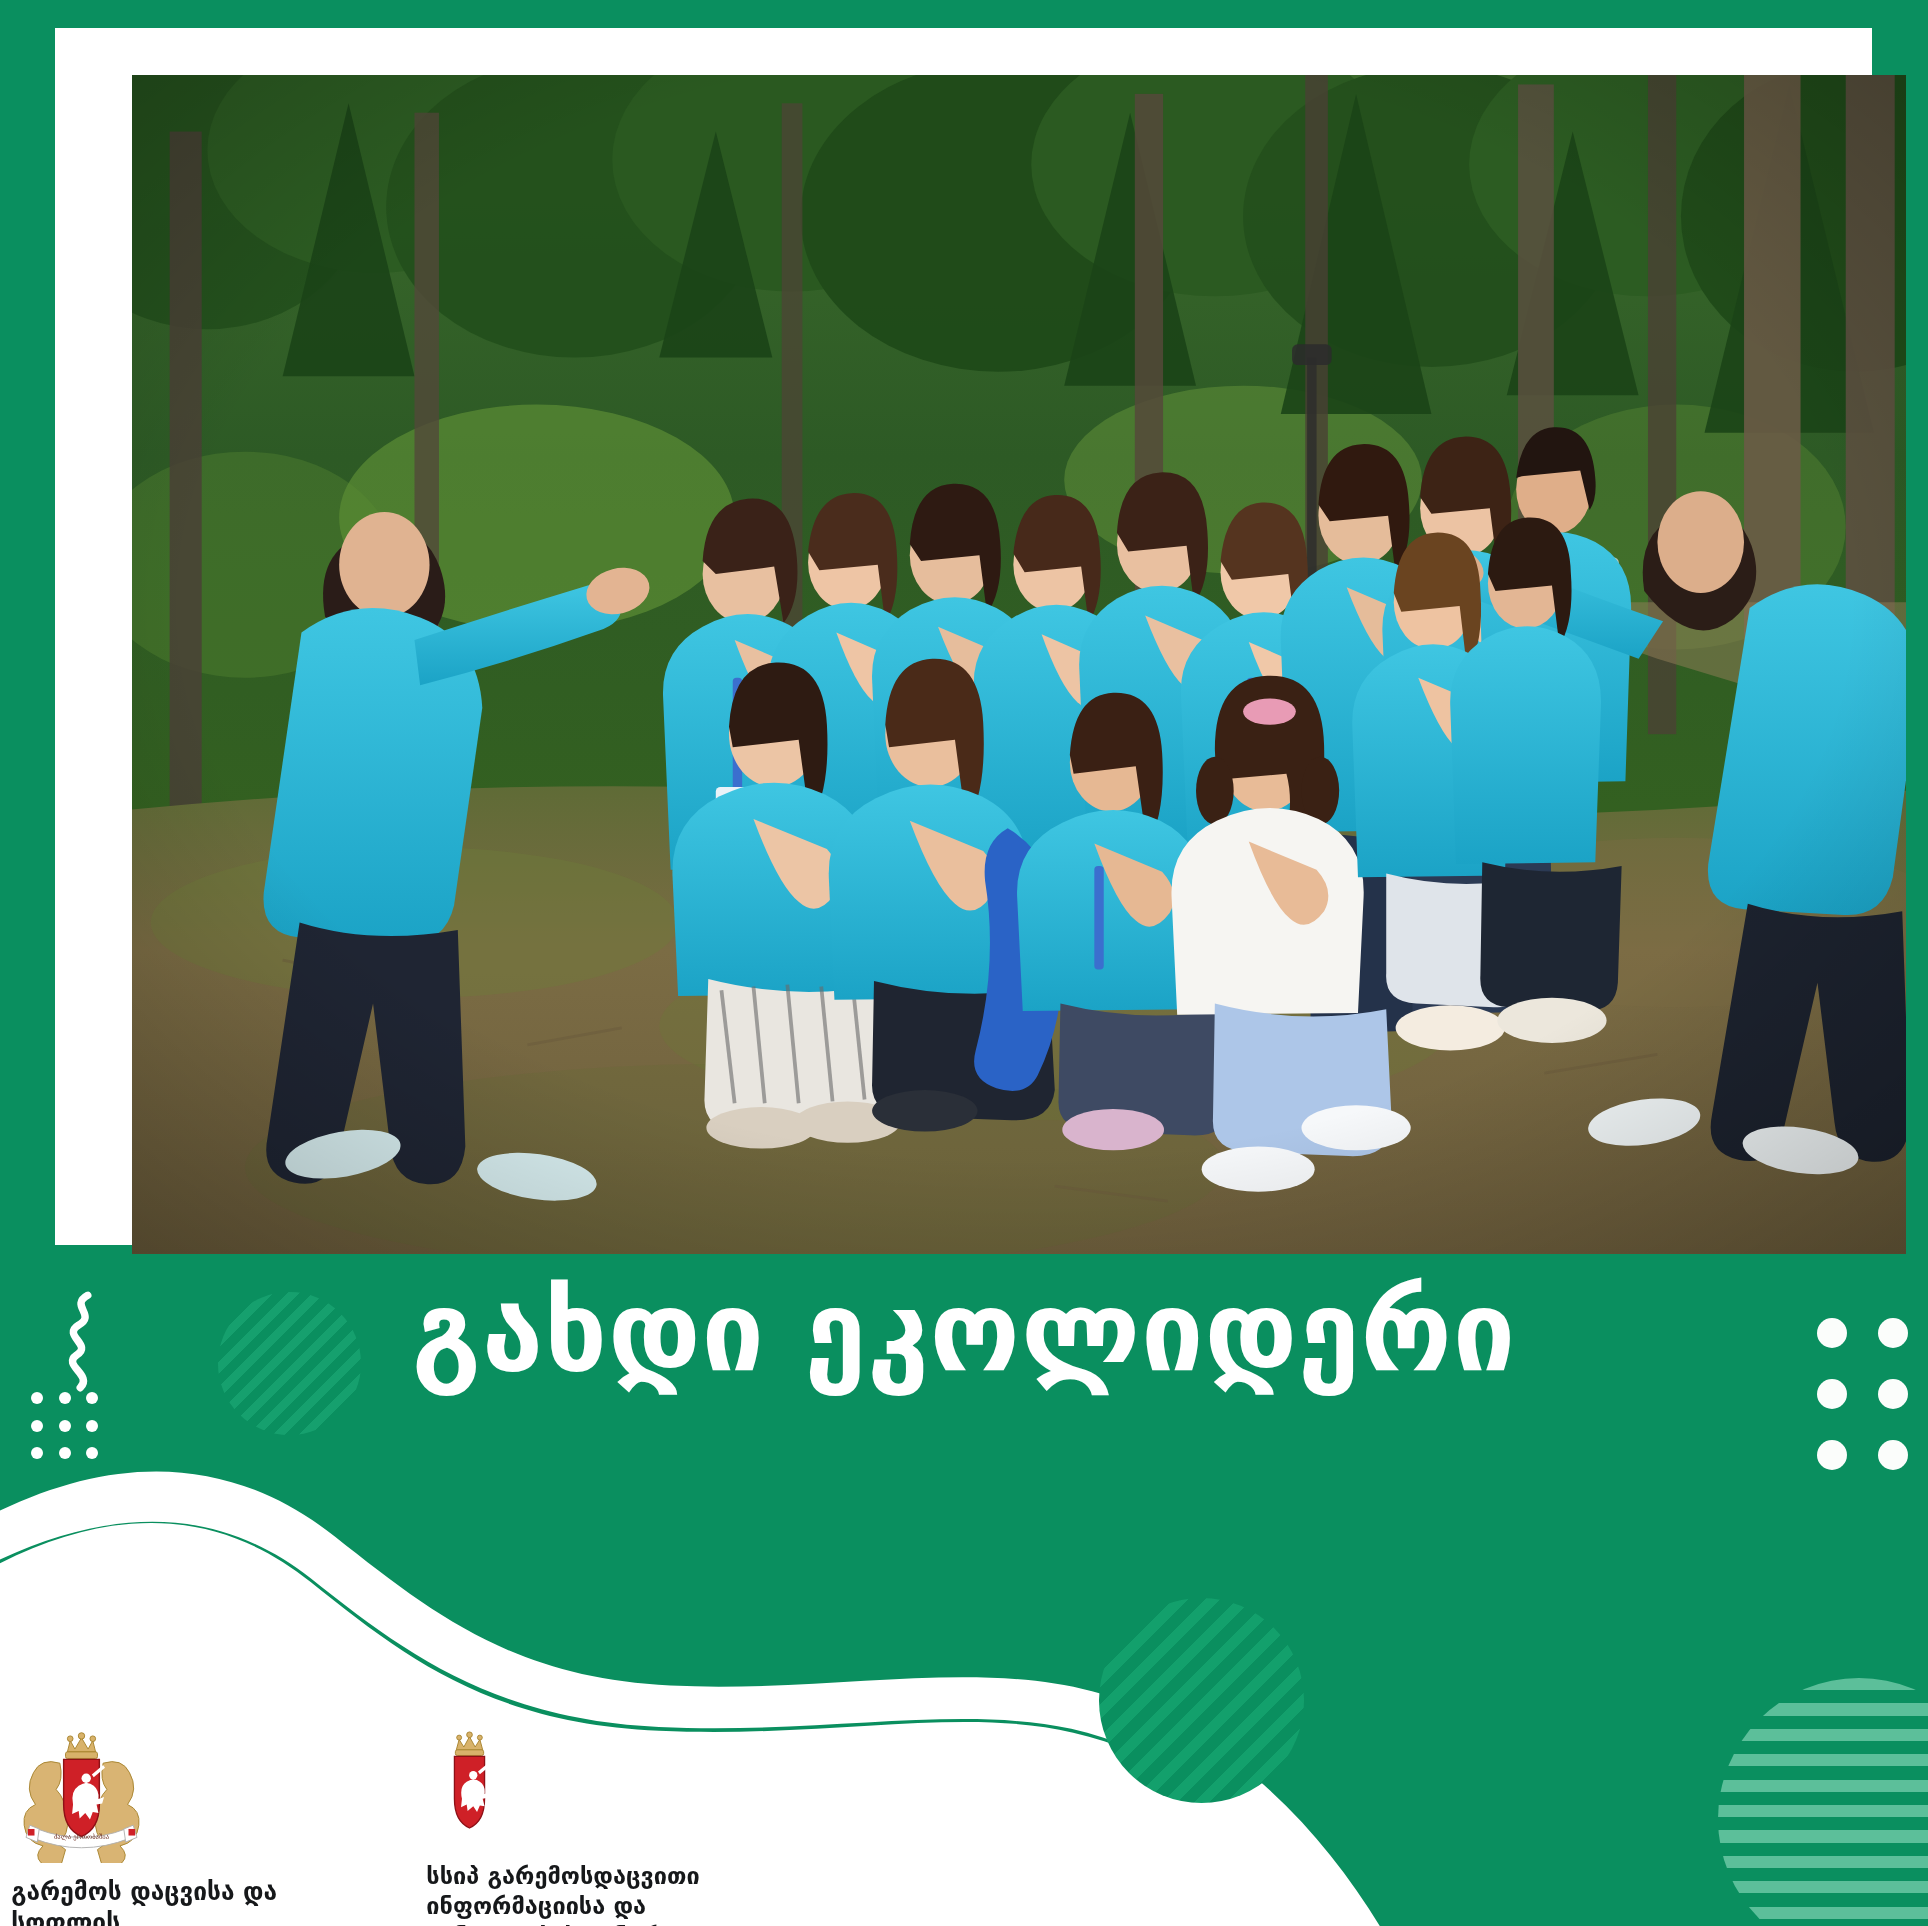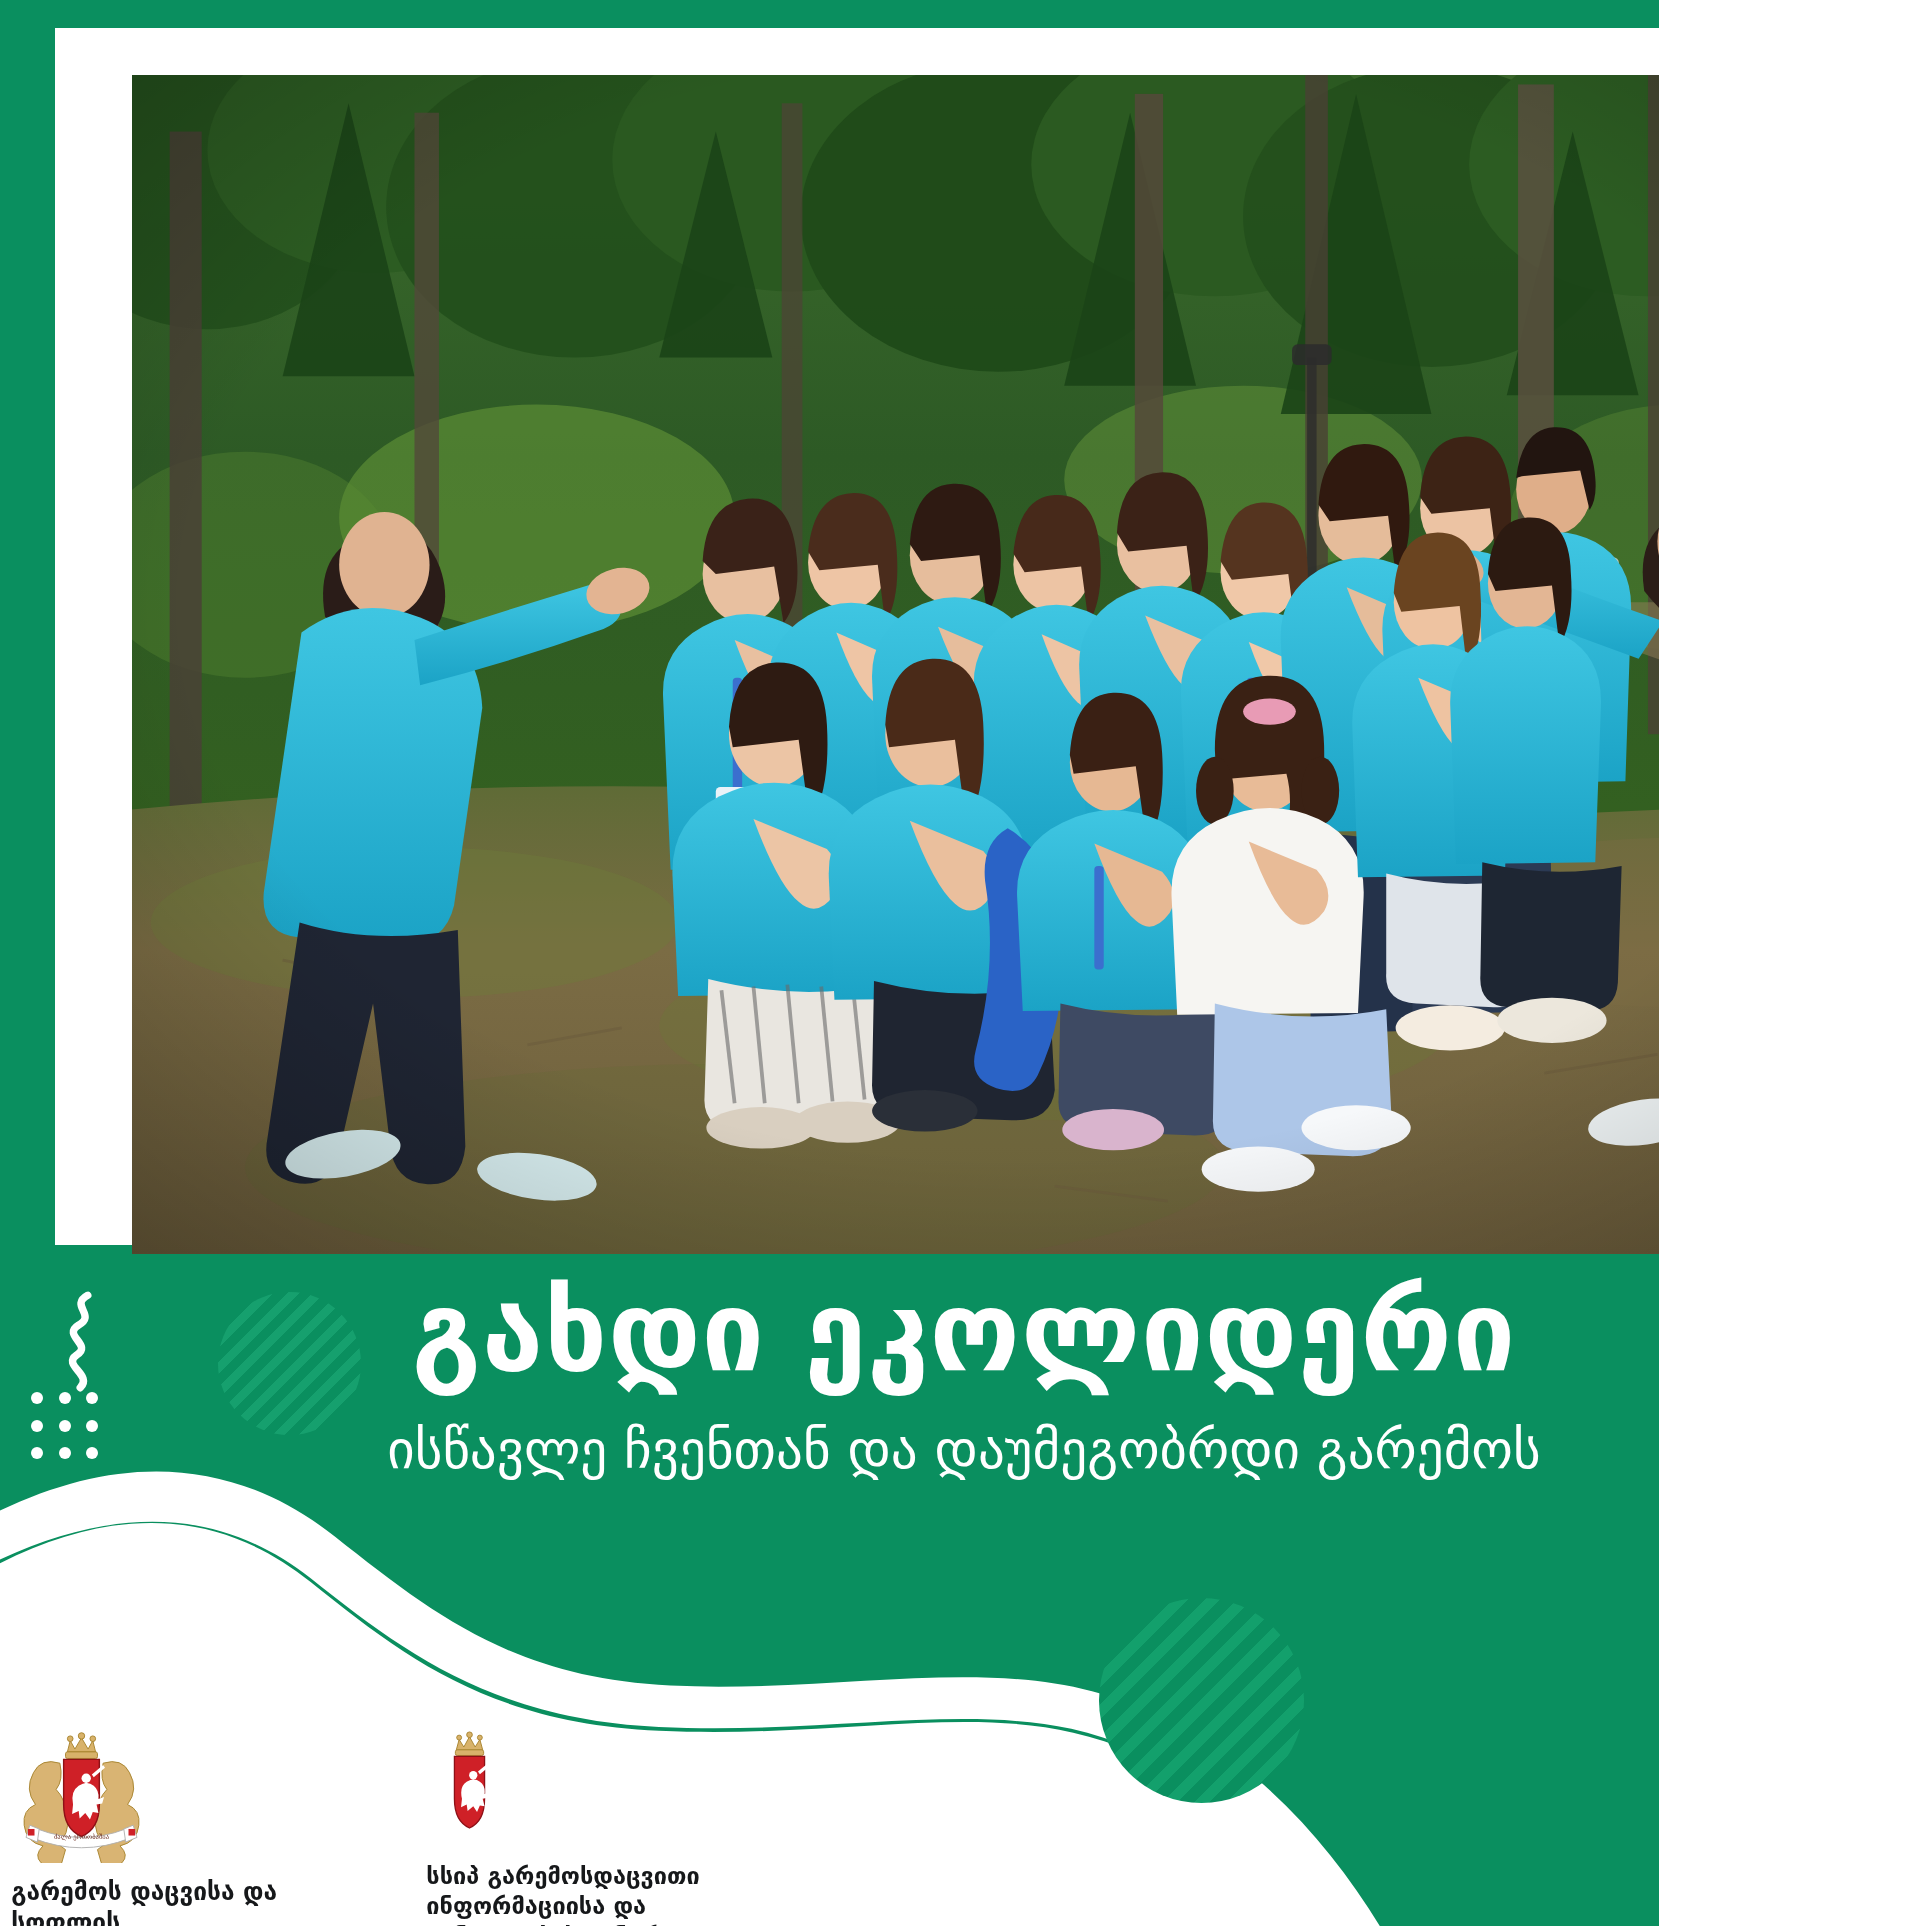--- a/index.html
+++ b/index.html
@@ -6,21 +6,21 @@
     margin: 0;
     padding: 0;
     background: #ffffff;
   }
   body {
     font-family: "DejaVu Sans", "Liberation Sans", sans-serif;
   }
 
   #poster {
     position: relative;
-    width: 1659px;
+    width: 1928px;
     height: 1927px;
     overflow: hidden;
     background: #0a8f5f;
   }
 
   
   .wave-layer {
     position: absolute;
     left: 0; top: 0;
     width: 1928px; height: 1927px;
@@ -498,21 +498,20 @@
     <span class="dot"></span>
     <span class="dot"></span>
     <span class="dot"></span>
     <span class="dot"></span>
     <span class="dot"></span>
     <span class="dot"></span>
   </div>
 
   <div class="title-block">
     <div class="main-title">გახდი ეკოლიდერი</div>
-    <div class="sub-title">ისწავლე ჩვენთან და დაუმეგობრდი გარემოს</div>
   </div>
 
   <div class="logos">
 
     <div class="logo-item ministry">
       <svg class="crest-wrap" width="141" height="132" viewBox="0 0 150 140" xmlns="http://www.w3.org/2000/svg">
 
         <g fill="#d8b26a" stroke="#a8842f" stroke-width="1">
           <path d="M60 22 L63 10 L68 19 L75 7 L82 19 L87 10 L90 22 Z"></path>
           <rect x="58" y="22" width="34" height="7" rx="2"></rect>

